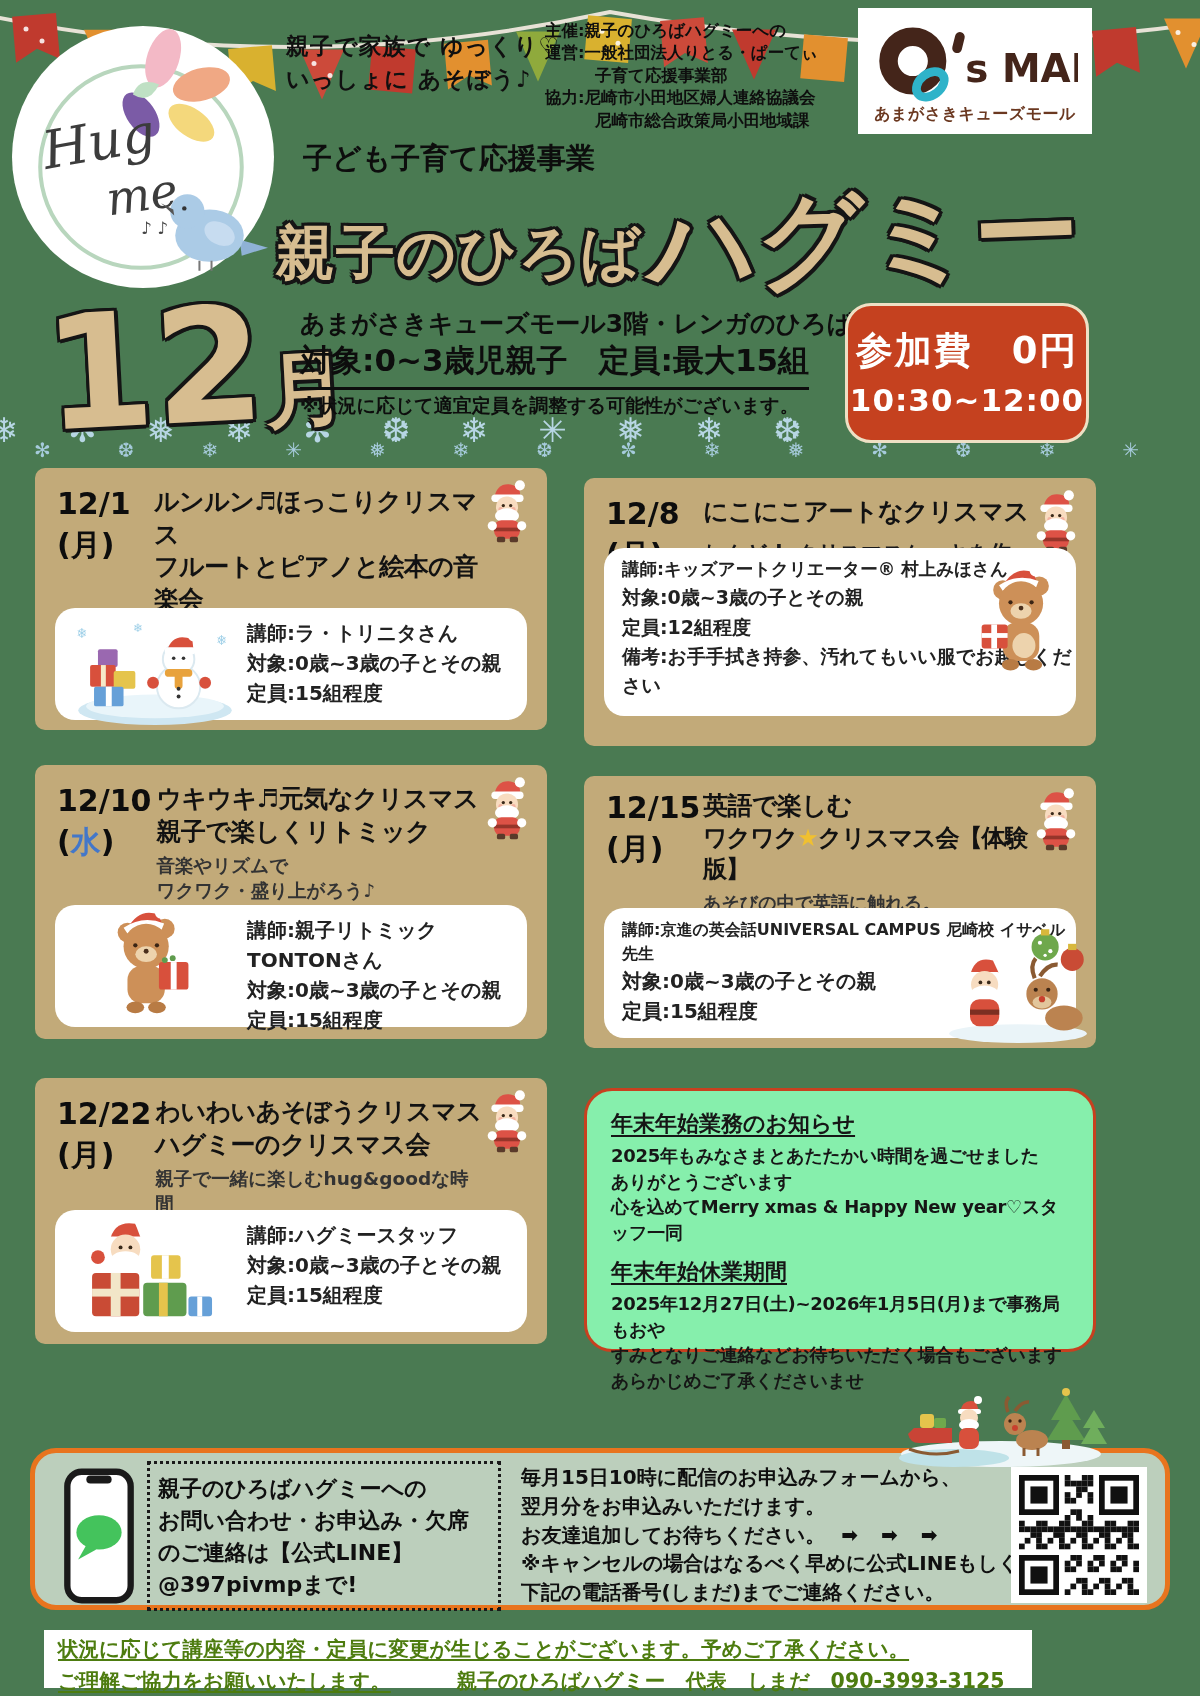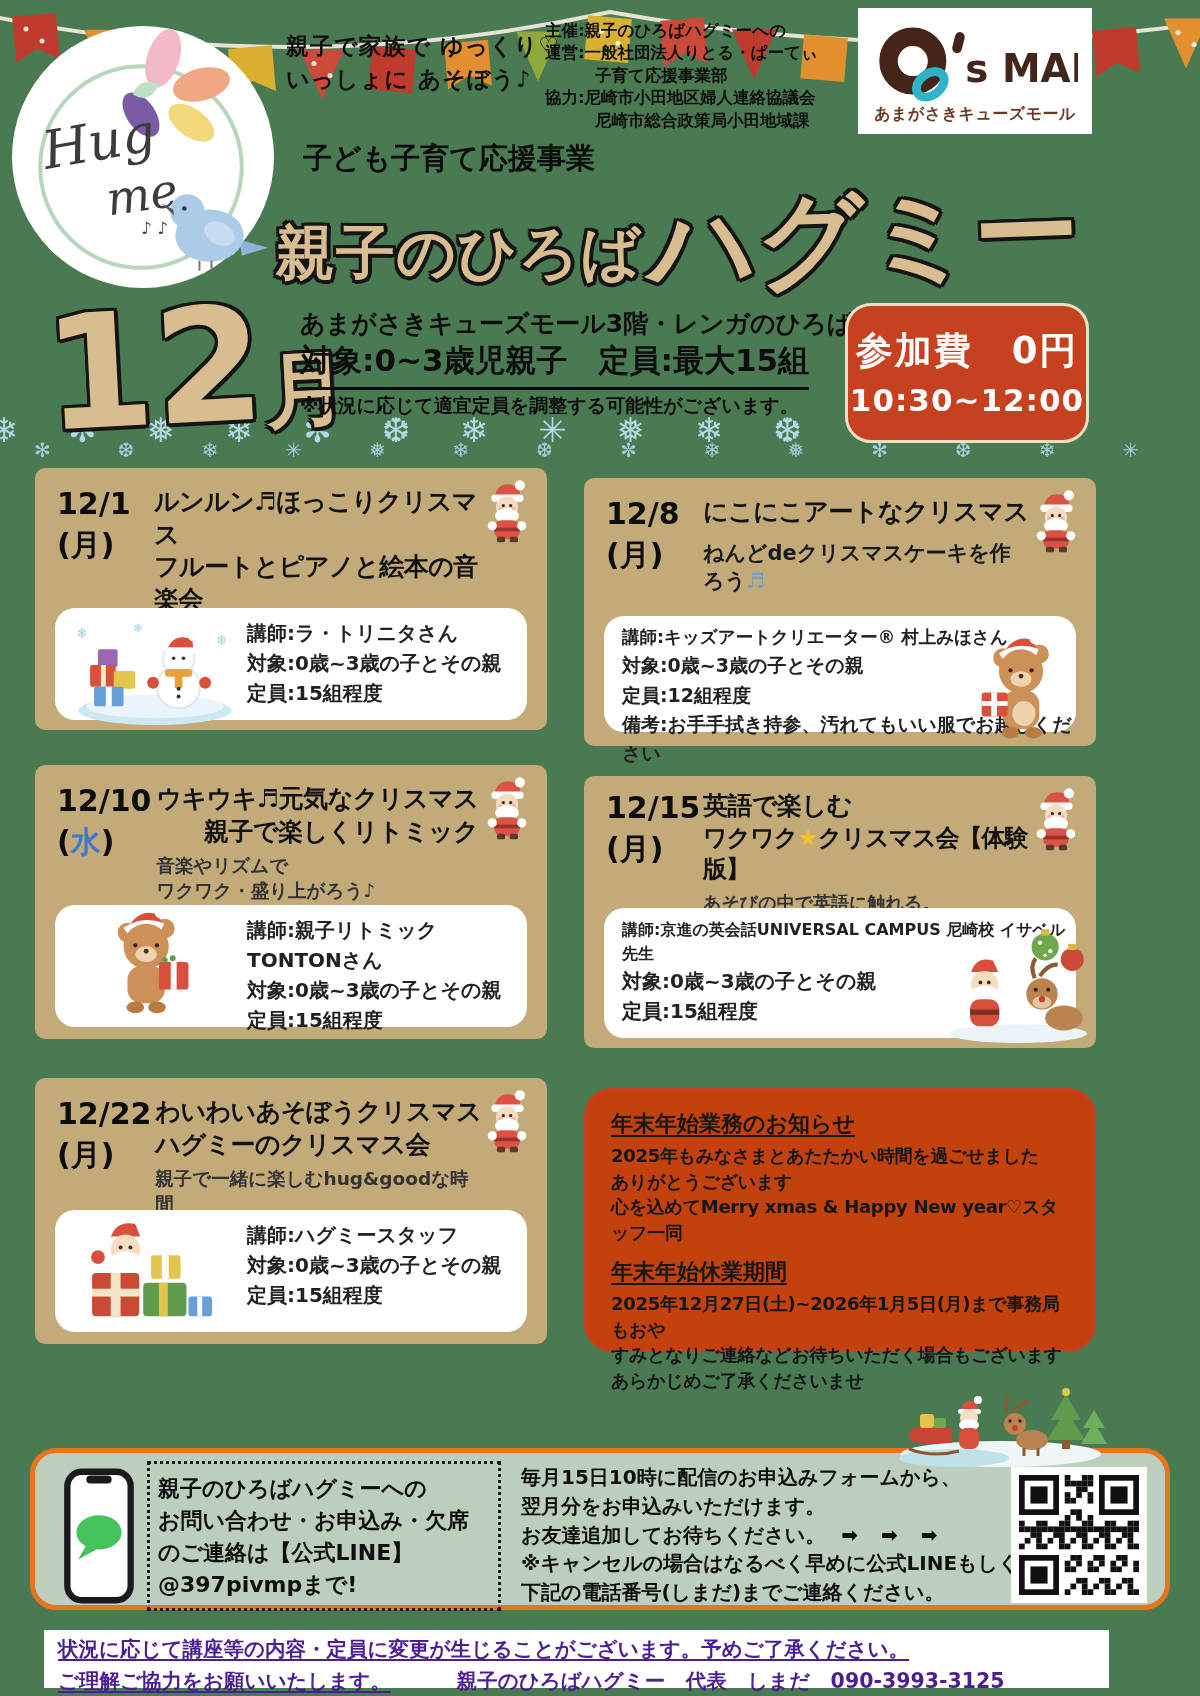--- a/index.html
+++ b/index.html
@@ -44,43 +44,43 @@
 .titlecol{margin-left:5px}
 .t1,.t2{font-size:25px;font-weight:800;color:#121212;letter-spacing:-.5px;line-height:1.3}
 .c4 .t2{font-size:24px;letter-spacing:-1px}
 .sub{font-size:21px;font-weight:700;color:#1a1a1a;margin-top:10px}
 .desc{font-size:18.5px;font-weight:600;color:#333;margin-top:6px;line-height:1.35}
 .c4 .desc{font-size:18px;line-height:1.3}
 .white{position:absolute;left:20px;right:20px;background:#fff;border-radius:20px}
 .c1 .white{height:112px;bottom:10px}
 .c3 .white{height:122px;bottom:12px}
 .c5 .white{height:122px;bottom:12px}
-.c2 .white{height:116px;bottom:14px}
+.c2 .white{height:168px;bottom:30px}
 .c4 .white{height:130px;bottom:10px}
 .details{font-size:20px;font-weight:600;color:#222;line-height:1.5}
 .c1 .details,.c3 .details,.c5 .details{position:absolute;left:192px;top:10px}
 .c2 .details{position:absolute;left:18px;top:8px;font-size:19px;line-height:1.55}
 .c2 .details div:first-child{font-size:17.5px}
 .c4 .details{position:absolute;left:18px;top:10px}
 .c4 .details div:first-child{font-size:16px}
 .illus-left{position:absolute;left:12px;top:2px;width:176px;height:118px}
 .illus-bear{position:absolute;right:6px;top:4px;width:96px;height:142px}
 .illus-sr{position:absolute;right:2px;bottom:4px;width:152px;height:120px;z-index:3}
-.news{position:absolute;left:584px;top:1088px;width:512px;height:264px;background:#c2410c;border:3px solid #c8401f;border-radius:28px;padding:18px 24px;color:#161616;z-index:2}
+.news{position:absolute;left:584px;top:1088px;width:512px;height:264px;background:#86efac;border:3px solid #c8401f;border-radius:28px;padding:18px 24px;color:#161616;z-index:2}
 .nh{font-size:22px;font-weight:800;text-decoration:underline;text-underline-offset:4px}
 .nb{font-size:18px;font-weight:600;line-height:1.42;letter-spacing:-.3px;margin-top:4px}
 .ngap{height:12px}
 .sled{position:absolute;left:895px;top:1368px;width:212px;height:100px;z-index:5}
 .contact{position:absolute;left:30px;top:1448px;width:1140px;height:162px;background:#bccfbc;border:5px solid #e8741e;border-radius:26px;z-index:4}
 .phone{position:absolute;left:26px;top:11px;width:76px;height:144px}
 .linebox{position:absolute;left:112px;top:8px;width:354px;height:150px;border:3px dotted #1a1a1a;padding:9px 8px;font-size:22px;font-weight:800;line-height:1.45;color:#0f0f0f}
 .cinfo{position:absolute;left:486px;top:10px;width:544px;font-size:20px;font-weight:700;line-height:1.44;color:#0f0f0f}
 .arrows{letter-spacing:8px;margin-left:16px;font-weight:800}
 .qr{position:absolute;right:18px;top:14px;width:136px;height:136px;background:#fff;padding:8px;z-index:6}
-.footer{position:absolute;left:44px;top:1630px;width:1065px;height:58px;background:#fff;padding:5px 14px;color:#4c1d95;z-index:3}
+.footer{position:absolute;left:44px;top:1630px;width:988px;height:58px;background:#fff;padding:5px 14px;color:#4d7c0f;z-index:3}
 .f1{font-size:20.5px;font-weight:800;text-decoration:underline;text-underline-offset:3px}
 .f2row{display:flex;margin-top:4px;align-items:center}
 .f2{font-size:20.5px;font-weight:800;text-decoration:underline;text-underline-offset:3px}
 .fcontact{font-size:20.5px;font-weight:800;margin-left:66px}
 .star{font-weight:800}
 </style>
 </head>
 <body>
 
 <div class="page">
@@ -311,21 +311,21 @@
     <svg class="santa" viewBox="0 0 60 74">
         <use href="#santa-g"></use>
       </svg>
     <div class="head">
       <div class="datecol">
         <div class="date">12/10</div>
         <div class="day"><span>(</span><span style="color: rgb(67, 119, 201);">水</span><span>)</span></div>
       </div>
       <div class="titlecol">
         <div class="t1">ウキウキ♬元気なクリスマス</div>
-        <div class="t2" style="text-align:right">親子で楽しくリトミック</div>
+        <div class="t2" style="text-align:left">親子で楽しくリトミック</div>
         <div class="desc">
           <span>音楽やリズムで</span><br>
           <span>ワクワク・盛り上がろう♪</span>
         </div>
       </div>
     </div>
     <div class="white">
       <svg class="illus-left" viewBox="0 0 176 120">
         <g transform="translate(30,-2)">
           <circle cx="30" cy="28" r="10" fill="#cd9058"></circle>

